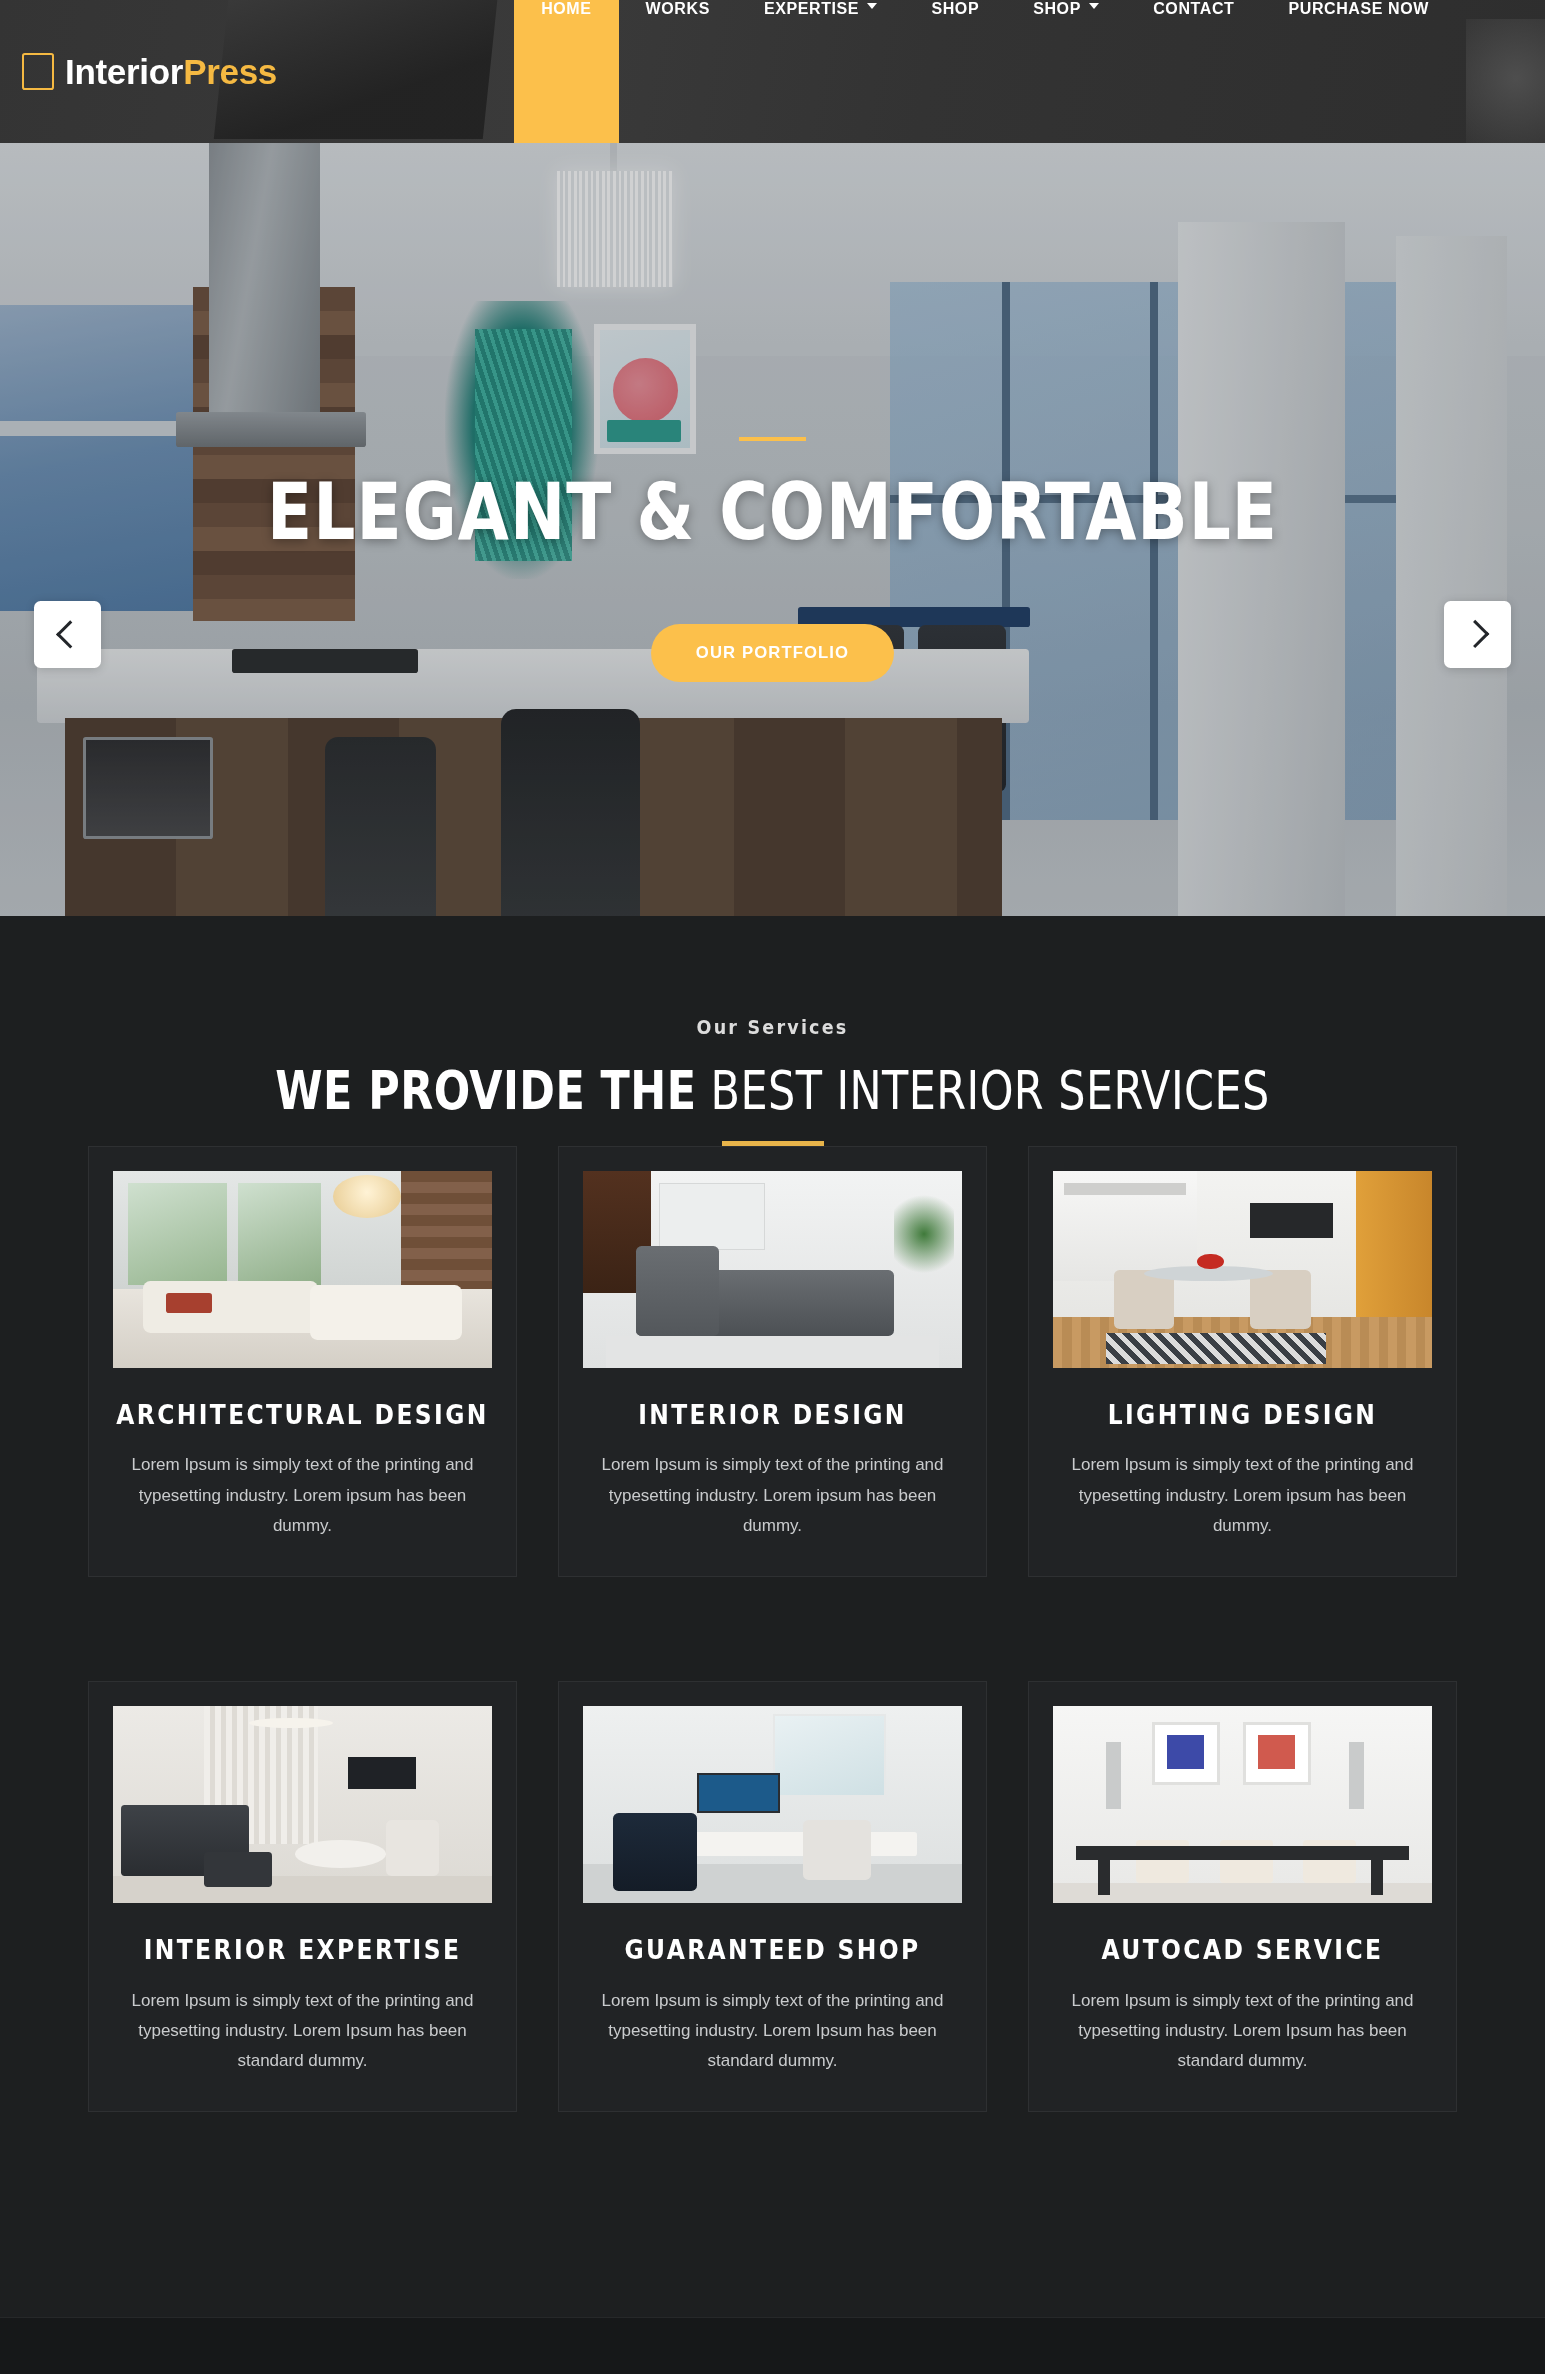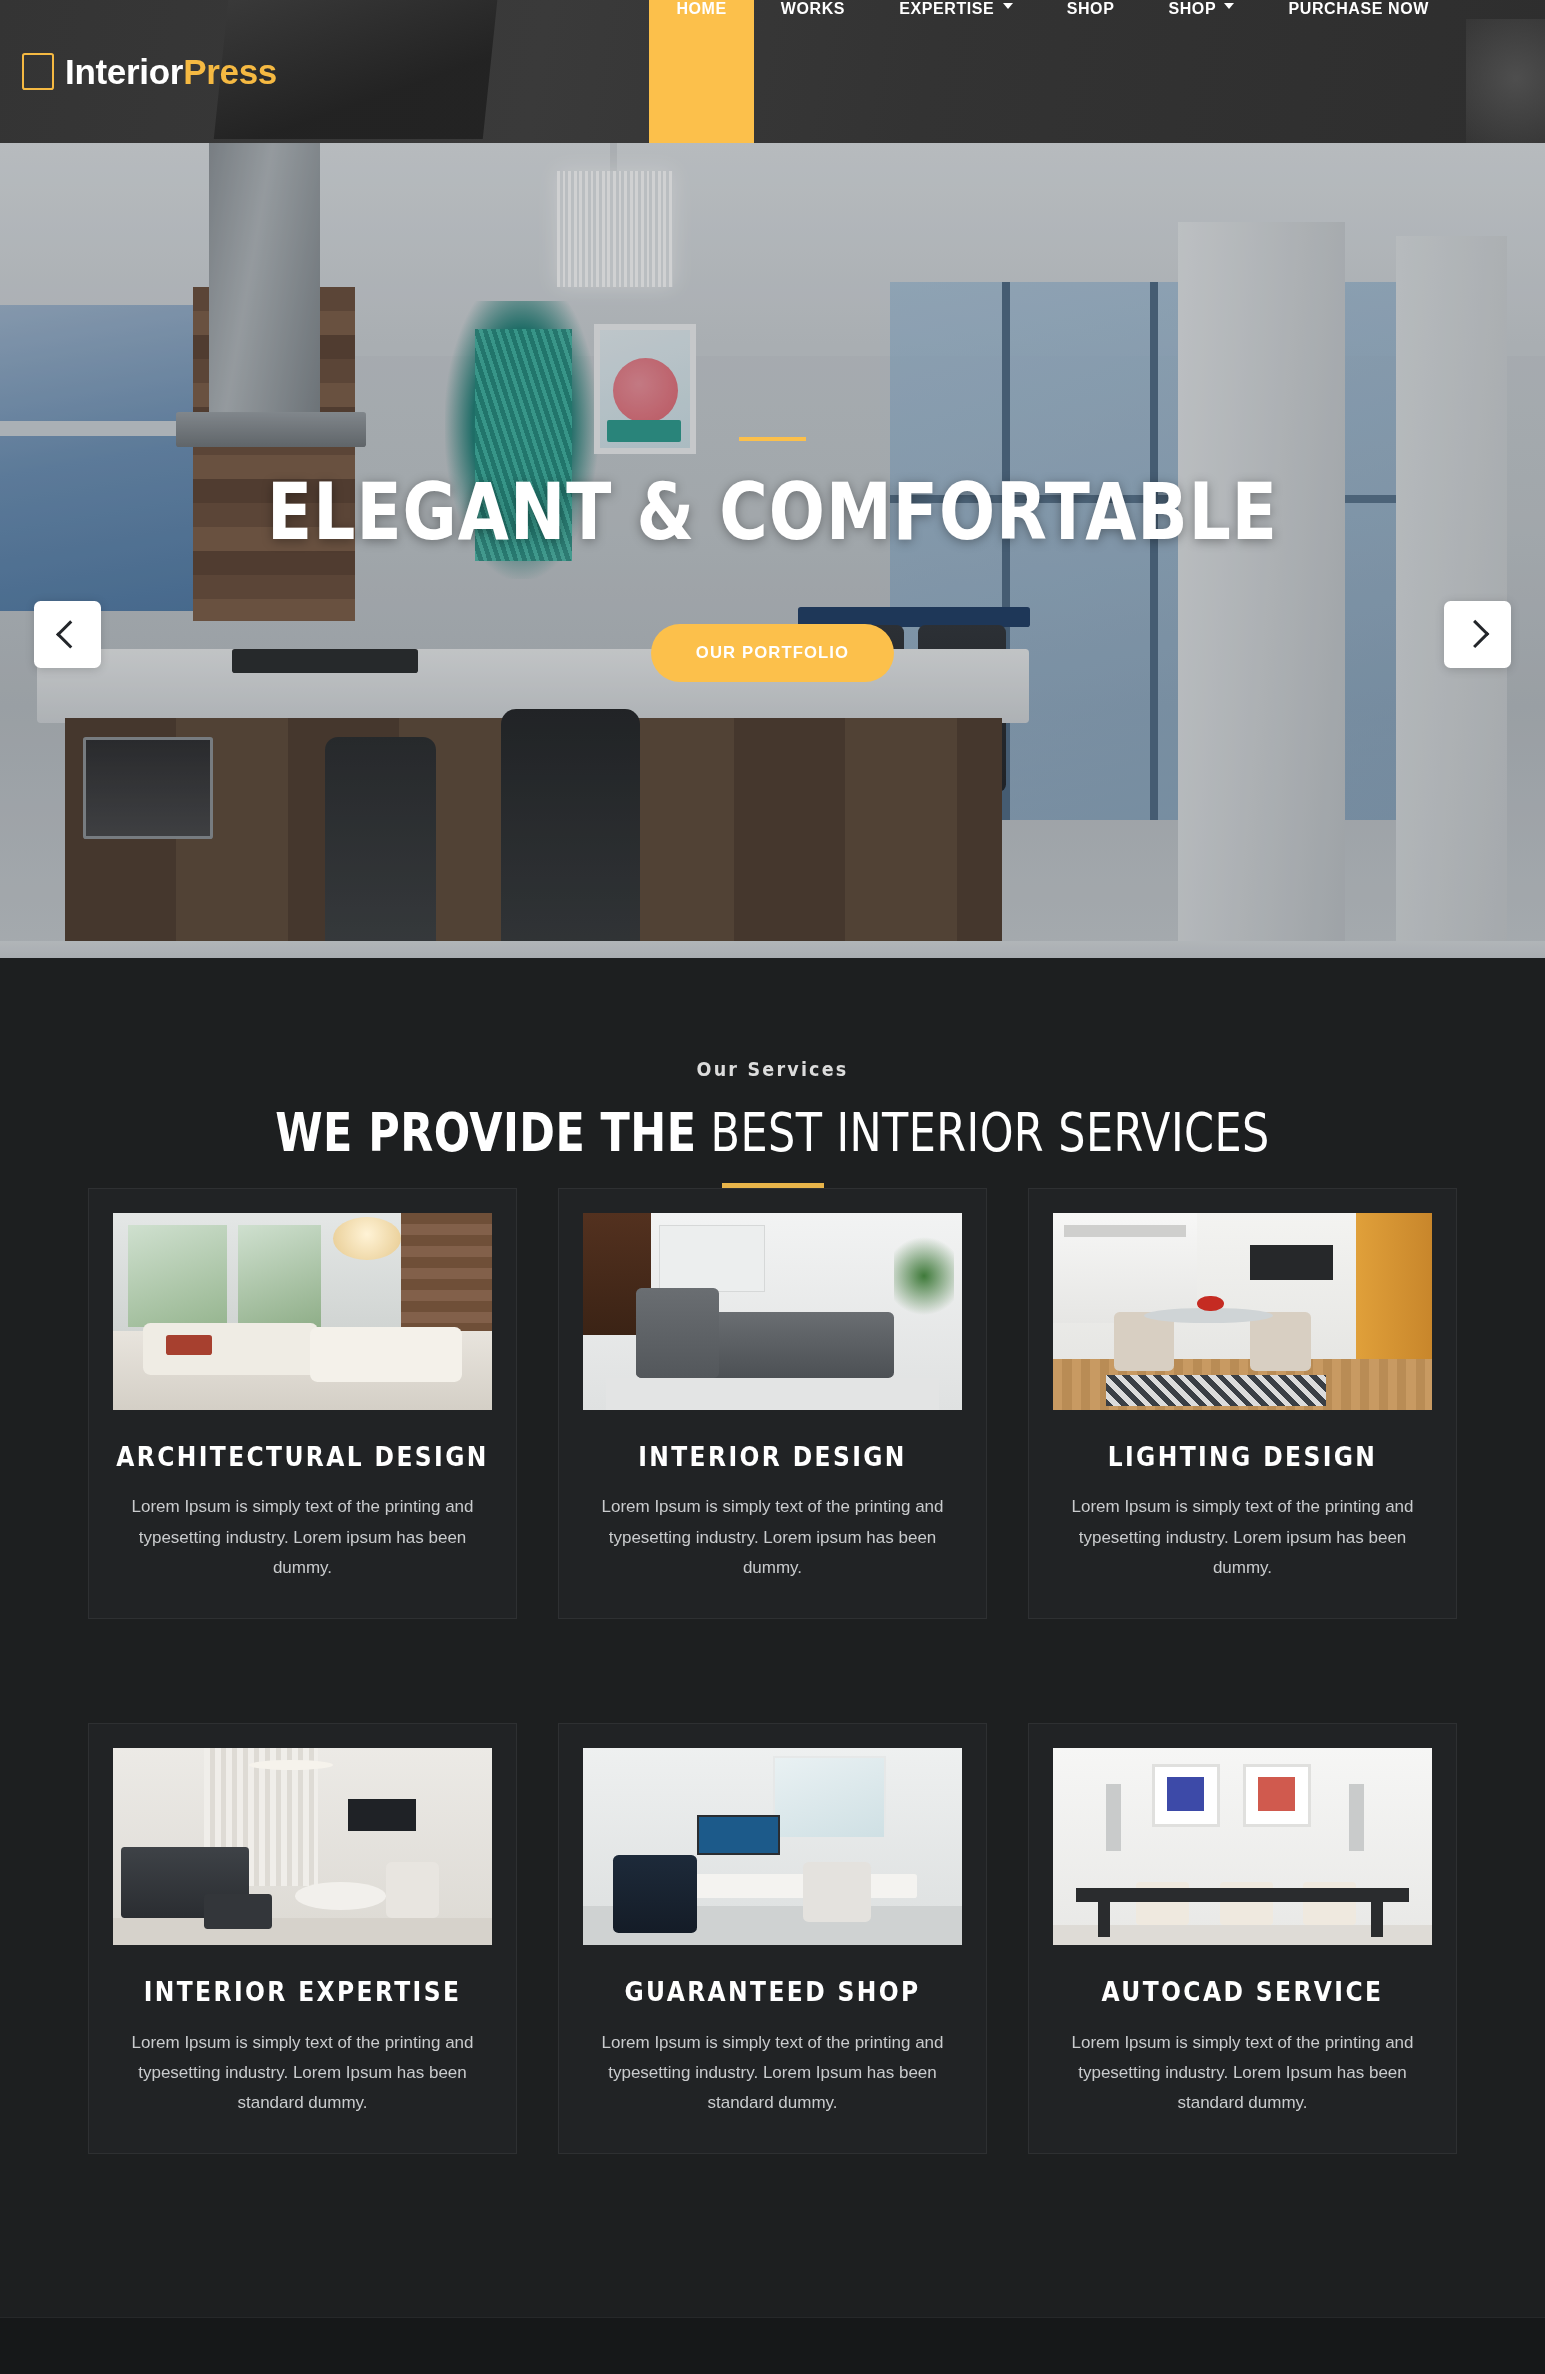--- a/index.html
+++ b/index.html
@@ -152,21 +152,21 @@
     cursor:pointer; z-index:8; box-shadow:0 1.9px 9.3px rgba(0,0,0,.16);
   }
   .arrow.prev { left:34px; }
   .arrow.next { right:34px; }
   .chev { width:20.4px; height:20.4px; border-top:3.7px solid #23262a; border-right:3.7px solid #23262a; }
   .arrow.prev .chev { transform:rotate(-135deg); margin-left:5.6px;}
   .arrow.next .chev { transform:rotate(45deg); margin-right:5.6px;}
 
   
   .services {
-    position:absolute; top:958px; left:0; width:1545px; height:1347px;
+    position:absolute; top:916px; left:0; width:1545px; height:1347px;
     background:#1d1f20;
   }
   .svc-head { text-align:center; padding-top:100px; }
   .svc-eyebrow {
     font-family:"Liberation Sans Narrow","DejaVu Sans Condensed","Liberation Sans",sans-serif;
     font-size:19.5px; letter-spacing:2.2px; font-weight:600; color:#dcdcdc;
   }
   .svc-title {
     margin-top:24px;
     font-family:"Liberation Sans Narrow","DejaVu Sans Condensed","Liberation Sans",sans-serif;
@@ -289,20 +289,23 @@
     <div class="nav-item">
       <span>EXPERTISE</span>
       <span class="caret"></span>
     </div>
     <div class="nav-item">
       <span>SHOP</span>
     </div>
     <div class="nav-item">
       <span>SHOP</span>
       <span class="caret"></span>
+    </div>
+    <div class="nav-item">
+      <span>CONTACT</span>
     </div>
     <div class="nav-item">
       <span>PURCHASE NOW</span>
     </div>
   </nav>
 </div>
 
 <section class="hero">
   <div class="hero-photo">
     <span class="hp bg-base"></span>

